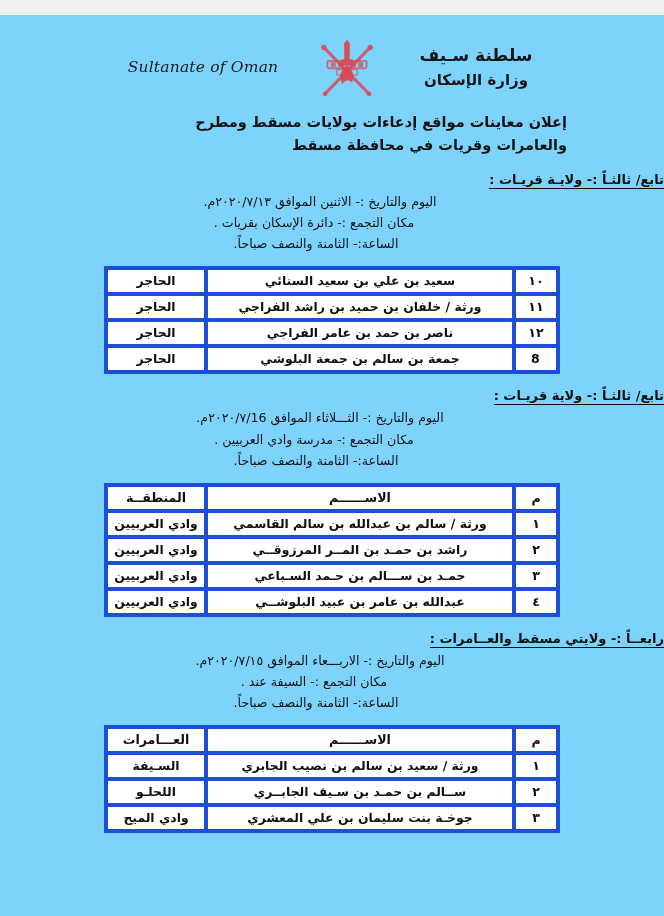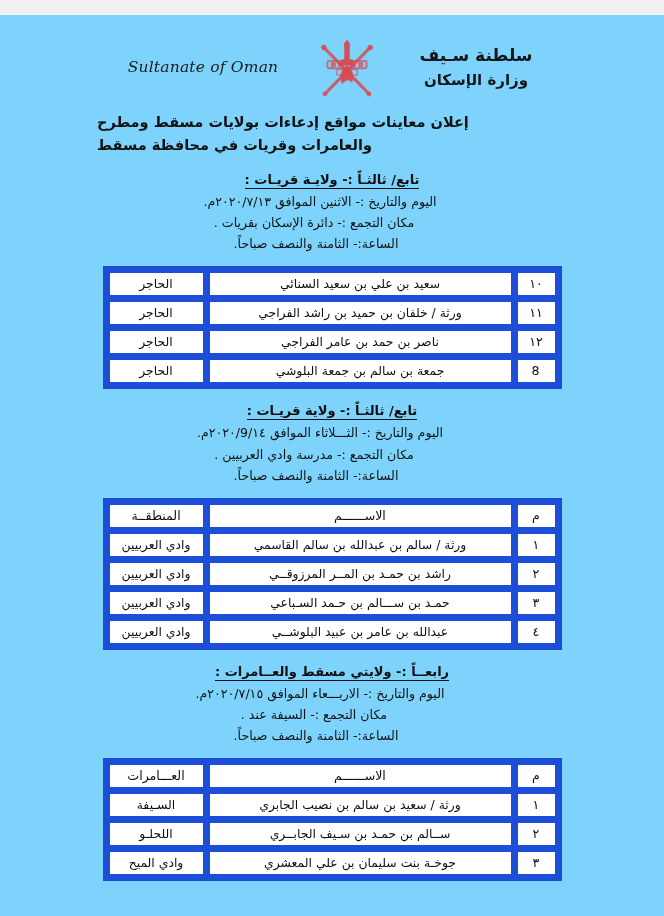--- a/index.html
+++ b/index.html
@@ -75,36 +75,35 @@
     font-weight: 700;
     letter-spacing: .5px;
     margin-top: 1px;
     white-space: nowrap;
   }
 
   
   .doc-title {
     margin: 18px auto 0 auto;
     width: 470px;
-    text-align: left;
+    text-align: right;
     font-size: 14.5px;
     font-weight: 700;
     color: #121212;
     line-height: 1.62;
     direction: rtl;
   }
   .doc-title .t-line { display: block; }
 
   
   .section {
     margin-top: 14px;
     direction: rtl;
   }
   .sec-heading {
-    text-align: center;
     font-size: 13px;
     font-weight: 700;
     color: #101010;
     letter-spacing: .4px;
     margin-bottom: 4px;
   }
   .sec-heading span {
     border-bottom: 1.3px solid #101010;
     padding-bottom: 1px;
   }
@@ -126,23 +125,23 @@
     margin-top: 12px;
   }
   table.data {
     border-collapse: collapse;
     width: 452px;
     direction: rtl;
     table-layout: fixed;
     background: #fff;
   }
   table.data td, table.data th {
-    border: 7px solid #1d4ed8;
+    border: 4px solid #1d4ed8;
     font-size: 12.4px;
-    font-weight: 400;
+    font-weight: 700;
     color: #0f0f0f;
     text-align: center;
     padding: 3px 2px 4px 2px;
     height: 19px;
     box-sizing: border-box;
     overflow: hidden;
     white-space: nowrap;
   }
   table.data th {
     font-size: 12.6px;
@@ -258,21 +257,21 @@
         </tbody>
       </table>
     </div>
   </div>
 
   <div class="section">
     <div class="sec-heading">
       <span>تابع/ ثالثـاً :- ولاية قريـات :</span>
     </div>
     <div class="sec-lines">
-      <span class="sl indent1">اليوم والتاريخ :- الثـــلاثاء الموافق ٢٠٢٠/9/١٤م.</span>
+      <span class="sl indent1">اليوم والتاريخ :- الثـــلاثاء الموافق ٢٠٢٠/٧/16م.</span>
       <span class="sl indent2">مكان التجمع :- مدرسة وادي العربيين .</span>
       <span class="sl indent3">الساعة:- الثامنة والنصف صباحاً.</span>
     </div>
     <div class="tbl-wrap">
       <table class="data">
         <colgroup>
             <col class="c-num">
             <col class="c-name">
             <col class="c-reg">
           </colgroup>

